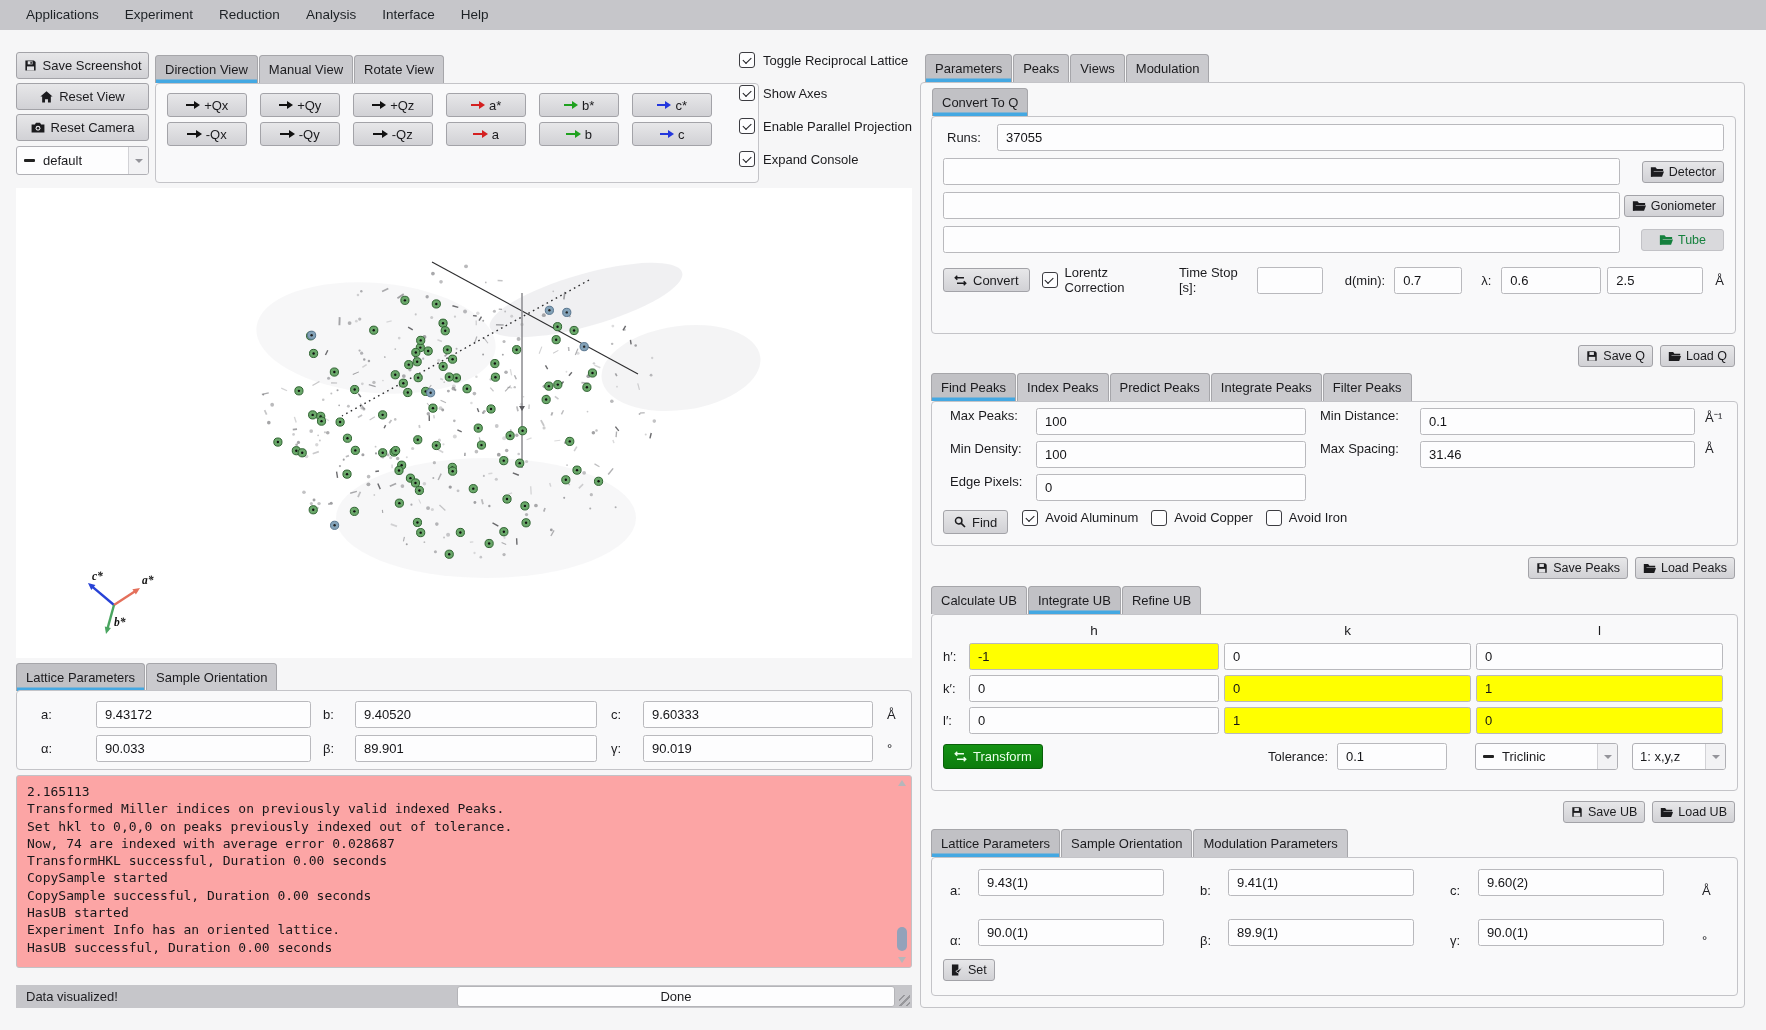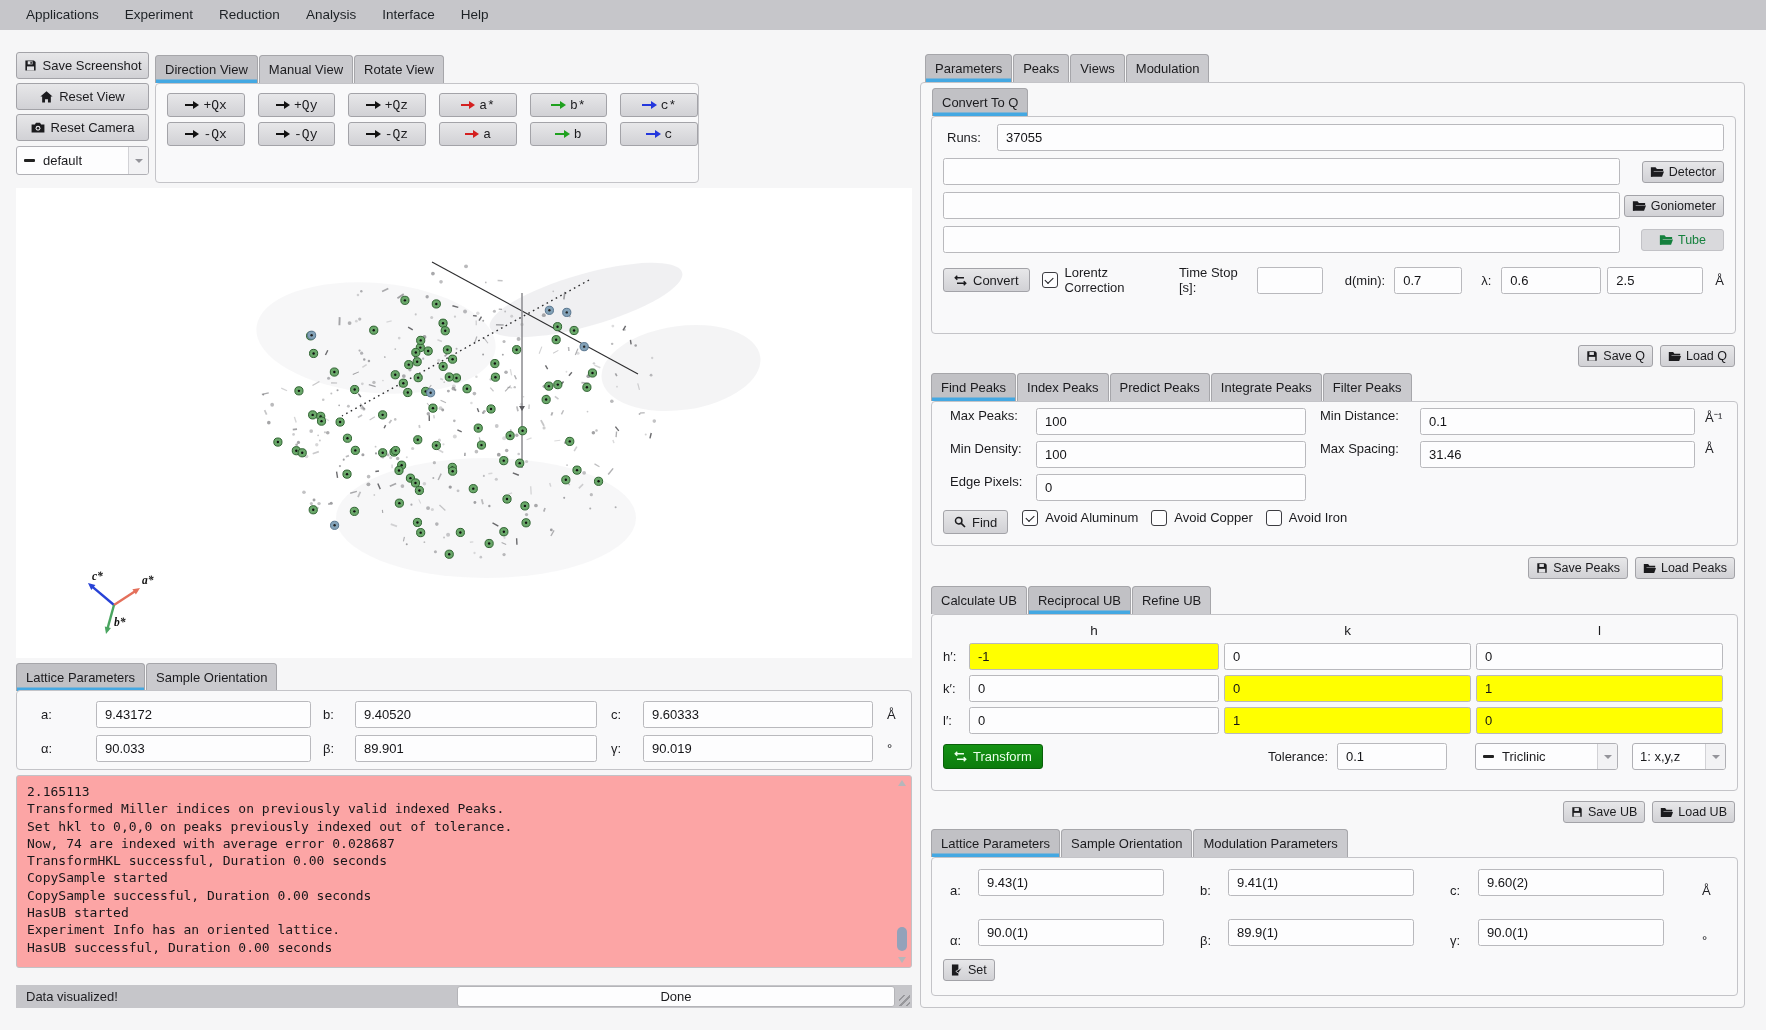--- a/index.html
+++ b/index.html
@@ -41,21 +41,21 @@
   .tab.active{background:#c1c1c5;box-shadow:inset 0 -3.5px 0 #44a8e2;}
   .gbox{position:absolute;box-sizing:border-box;background:#f9f9fa;border:1px solid #c4c4c8;border-radius:4px;}
   .ic{flex:none;display:block;}
   .unit{font-size:13px;color:#202024;}
 
   
   .lbtn{position:absolute;left:16px;width:133px;}
   #btn-save-screenshot{top:52px;} #btn-reset-view{top:83px;} #btn-reset-camera{top:114px;}
   #preset-combo{position:absolute;left:16px;top:146px;width:133px;height:29px;}
   #view-tabs{left:155px;top:55px;}
-  #dir-box{left:155px;top:83px;width:544px;height:100px;font-family:Liberation Mono, monospace;}
+  #dir-box{left:155px;top:83px;width:604px;height:100px;}
   .dirrow{display:flex;gap:13px;margin:9px 0 0 11px;}
   .dirrow+.dirrow{margin-top:5px;}
   .dbtn{width:80px;height:24px;padding:0;gap:4px;}
   #display-options{position:absolute;left:739px;top:52px;display:flex;flex-direction:column;gap:17px;}
   .cbrow{display:flex;align-items:center;gap:8px;}
 
   
   #viewport{position:absolute;left:16px;top:188px;width:896px;height:470px;background:#ffffff;}
   #triad{position:absolute;left:60px;top:382px;}
 
@@ -214,20 +214,38 @@
           <span class="arrow" style="--ac: #1fa11f;"></span>
           <span>b</span>
         </button>
       <button class="btn dbtn">
           <span class="arrow" style="--ac: #2337dd;"></span>
           <span>c</span>
         </button>
     </div>
   </div>
 
+  <div id="display-options">
+    <div class="cbrow">
+      <span class="cb on"></span>
+      <span>Toggle Reciprocal Lattice</span>
+      </div>
+    <div class="cbrow">
+      <span class="cb on"></span>
+      <span>Show Axes</span>
+      </div>
+    <div class="cbrow">
+      <span class="cb on"></span>
+      <span>Enable Parallel Projection</span>
+      </div>
+    <div class="cbrow">
+      <span class="cb on"></span>
+      <span>Expand Console</span>
+      </div>
+  </div>
 
   <div id="viewport">
     <svg id="scatter" width="896" height="470" viewBox="0 0 896 470">
         <ellipse cx="570" cy="112" rx="100" ry="26" fill="#e4e4e7" opacity="0.55" transform="rotate(-16 570 112)"></ellipse>
         <ellipse cx="665" cy="180" rx="80" ry="42" fill="#e4e4e7" opacity="0.4" transform="rotate(-8 665 180)"></ellipse>
         <ellipse cx="360" cy="150" rx="120" ry="55" fill="#e4e4e7" opacity="0.3" transform="rotate(5 360 150)"></ellipse>
         <ellipse cx="470" cy="330" rx="150" ry="60" fill="#e4e4e7" opacity="0.3" transform="rotate(0 470 330)"></ellipse>
         <line x1="551.359536244336" y1="294.04052723245775" x2="553.7163900523097" y2="297.10409688553693" stroke="#76767a" stroke-width="1.5046457202872263" opacity="0.3843668267526664"></line>
         <line x1="494.34205999271757" y1="181.04056617532504" x2="495.65308091056255" y2="187.31530266479942" stroke="#76767a" stroke-width="1.3052195231430233" opacity="0.26647882445715365"></line>
         <line x1="482.7397722801687" y1="121.03964722319786" x2="486.0323995018117" y2="121.45870718639064" stroke="#76767a" stroke-width="1.2605567029677331" opacity="0.6315899142576382"></line>
@@ -912,21 +930,21 @@
         <svg class="ic" width="13" height="11" viewBox="0 0 16 13">
             <path d="M1 12V1h5.3l1.6 2H15v2.3H4.4L2.6 12z" fill="currentColor"></path>
             <path d="M3.4 6H16l-2.2 6H1.2z" fill="currentColor"></path>
           </svg>
         <span>Load Peaks</span>
         </button>
     </div>
 
     <div class="tabs" id="ub-tabs">
       <div class="tab">Calculate UB</div>
-      <div class="tab active">Reciprocal UB</div>
+      <div class="tab active">Integrate UB</div>
       <div class="tab">Refine UB</div>
     </div>
     <div class="gbox" id="ub-box">
       <div class="ubhead">
         <span style="width:250px;margin-right:5px">h</span>
         <span style="width:247px;margin-right:5px">k</span>
         <span style="width:247px">l</span>
       </div>
       <div class="ubrow">
         <span class="ublbl">h′:</span>

